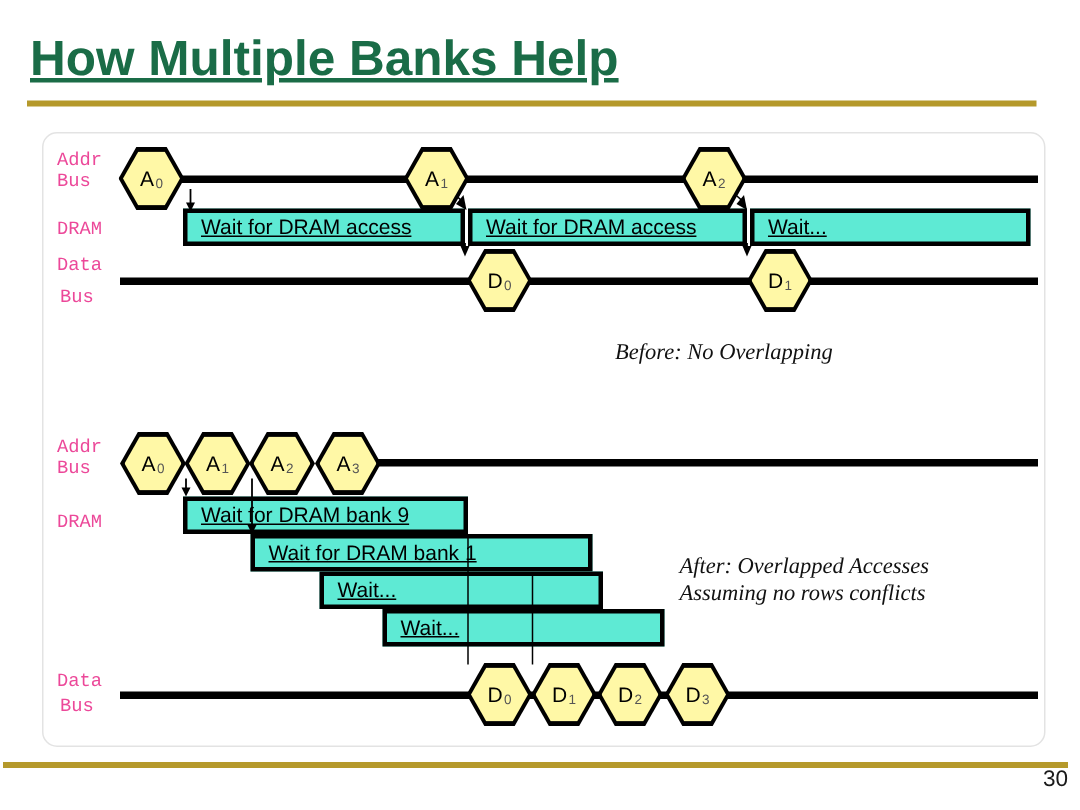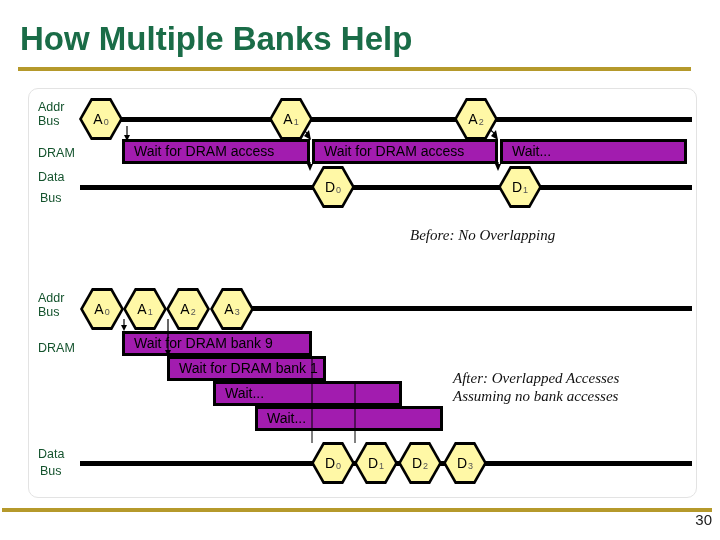--- a/index.html
+++ b/index.html
@@ -1,32 +1,32 @@
 <!DOCTYPE html>
 <html><head>
 <meta charset="utf-8">
 <style>
   html,body { margin:0; padding:0; background:#ffffff; }
   .slide { position:relative; width:720px; height:540px; background:#ffffff;
            font-family:"Liberation Sans", sans-serif; overflow:hidden; }
 
   .slide-title { position:absolute; left:20px; top:18px; font-size:33px; line-height:42px;
-                 font-weight:bold; color:#1A6C47; white-space:nowrap; }
+                 font-weight:bold; color:#1A6C47; white-space:nowrap;text-decoration:underline; }
   .title-rule { position:absolute; left:18px; top:67px; width:673px; height:4px; background:#B5992B; }
 
   .content-frame { position:absolute; left:28px; top:88px; width:667px; height:408px;
                    border:1px solid #E3E3E3; border-radius:10px; }
 
-  .lbl { position:absolute; font-size:12.5px; color:#14532d; line-height:13px; }
+  .lbl { position:absolute; font-size:12.5px; color:#ec4899; line-height:13px;font-family:Liberation Mono, monospace; }
 
   .busline { position:absolute; height:5px; background:#000; }
 
-  .wbox { position:absolute; height:25px; box-sizing:border-box; background:#a21caf;
+  .wbox { position:absolute; height:25px; box-sizing:border-box; background:#5eead4;
           border:3px solid #000; font-size:14px; line-height:19px; padding-left:9px;
-          white-space:nowrap; overflow:hidden; color:#000; z-index:3; }
+          white-space:nowrap; overflow:hidden; color:#000; z-index:3;text-decoration:underline; }
 
   .hex { position:absolute; width:44px; height:42px; z-index:6; }
   .hex-b { position:absolute; left:0; top:0; right:0; bottom:0; background:#000;
            clip-path:polygon(27% 0%,73% 0%,100% 50%,73% 100%,27% 100%,0% 50%); }
   .hex-f { position:absolute; left:3px; top:3px; right:3px; bottom:3px; background:#FFF8A6;
            clip-path:polygon(27% 0%,73% 0%,100% 50%,73% 100%,27% 100%,0% 50%); }
   .hex-l { position:absolute; left:0; top:0; right:0; bottom:0; display:flex;
            align-items:center; justify-content:center; font-size:14px; color:#000; }
   .hex-l sub { font-size:9px; color:#555; margin-left:1px; line-height:1; position:relative; top:3px; }
 
@@ -112,21 +112,21 @@
     <div class="lbl" style="left:38px;top:292px">Addr</div>
     <div class="lbl" style="left:38px;top:306px">Bus</div>
     <div class="lbl" style="left:38px;top:342px">DRAM</div>
     <div class="lbl" style="left:38px;top:448px">Data</div>
     <div class="lbl" style="left:40px;top:465px">Bus</div>
 
     <div class="busline" style="left:250px;top:306px;width:442px"></div>
     <div class="busline" style="left:80px;top:461px;width:612px"></div>
 
     <div class="wbox" style="left:122px;top:331px;width:190px">Wait for DRAM bank 9</div>
-    <div class="wbox" style="left:167px;top:356px;width:159px">Wait for DRAM bank 1</div>
+    <div class="wbox" style="left:167px;top:356px;width:228px">Wait for DRAM bank 1</div>
     <div class="wbox" style="left:213px;top:381px;width:189px">Wait...</div>
     <div class="wbox" style="left:255px;top:406px;width:188px">Wait...</div>
 
     <div class="hex" style="left:80px;top:288px">
       <div class="hex-b"></div>
       <div class="hex-f"></div>
       <div class="hex-l">
           <span>A</span>
           <sub>0</sub>
         </div>
@@ -184,21 +184,21 @@
       <div class="hex-b"></div>
       <div class="hex-f"></div>
       <div class="hex-l">
           <span>D</span>
           <sub>3</sub>
         </div>
     </div>
 
     <div class="caption" style="left:429px;top:369px">
       <div>After: Overlapped Accesses</div>
-      <div>Assuming no bank accesses</div>
+      <div>Assuming no rows conflicts</div>
     </div>
   </div>
 
   <svg class="overlay" width="720" height="540" viewBox="0 0 720 540">
     <g stroke="#000" fill="#000" stroke-width="1.2">
       <line x1="127" y1="126" x2="127" y2="136"></line>
       <polygon points="124,135 130,135 127,141" stroke="none"></polygon>
       <path d="M295,126 Q305,129 309,136" fill="none"></path>
       <polygon points="311,140 304,136 309,130" stroke="none"></polygon>
       <path d="M482,126 Q492,129 496,136" fill="none"></path>

